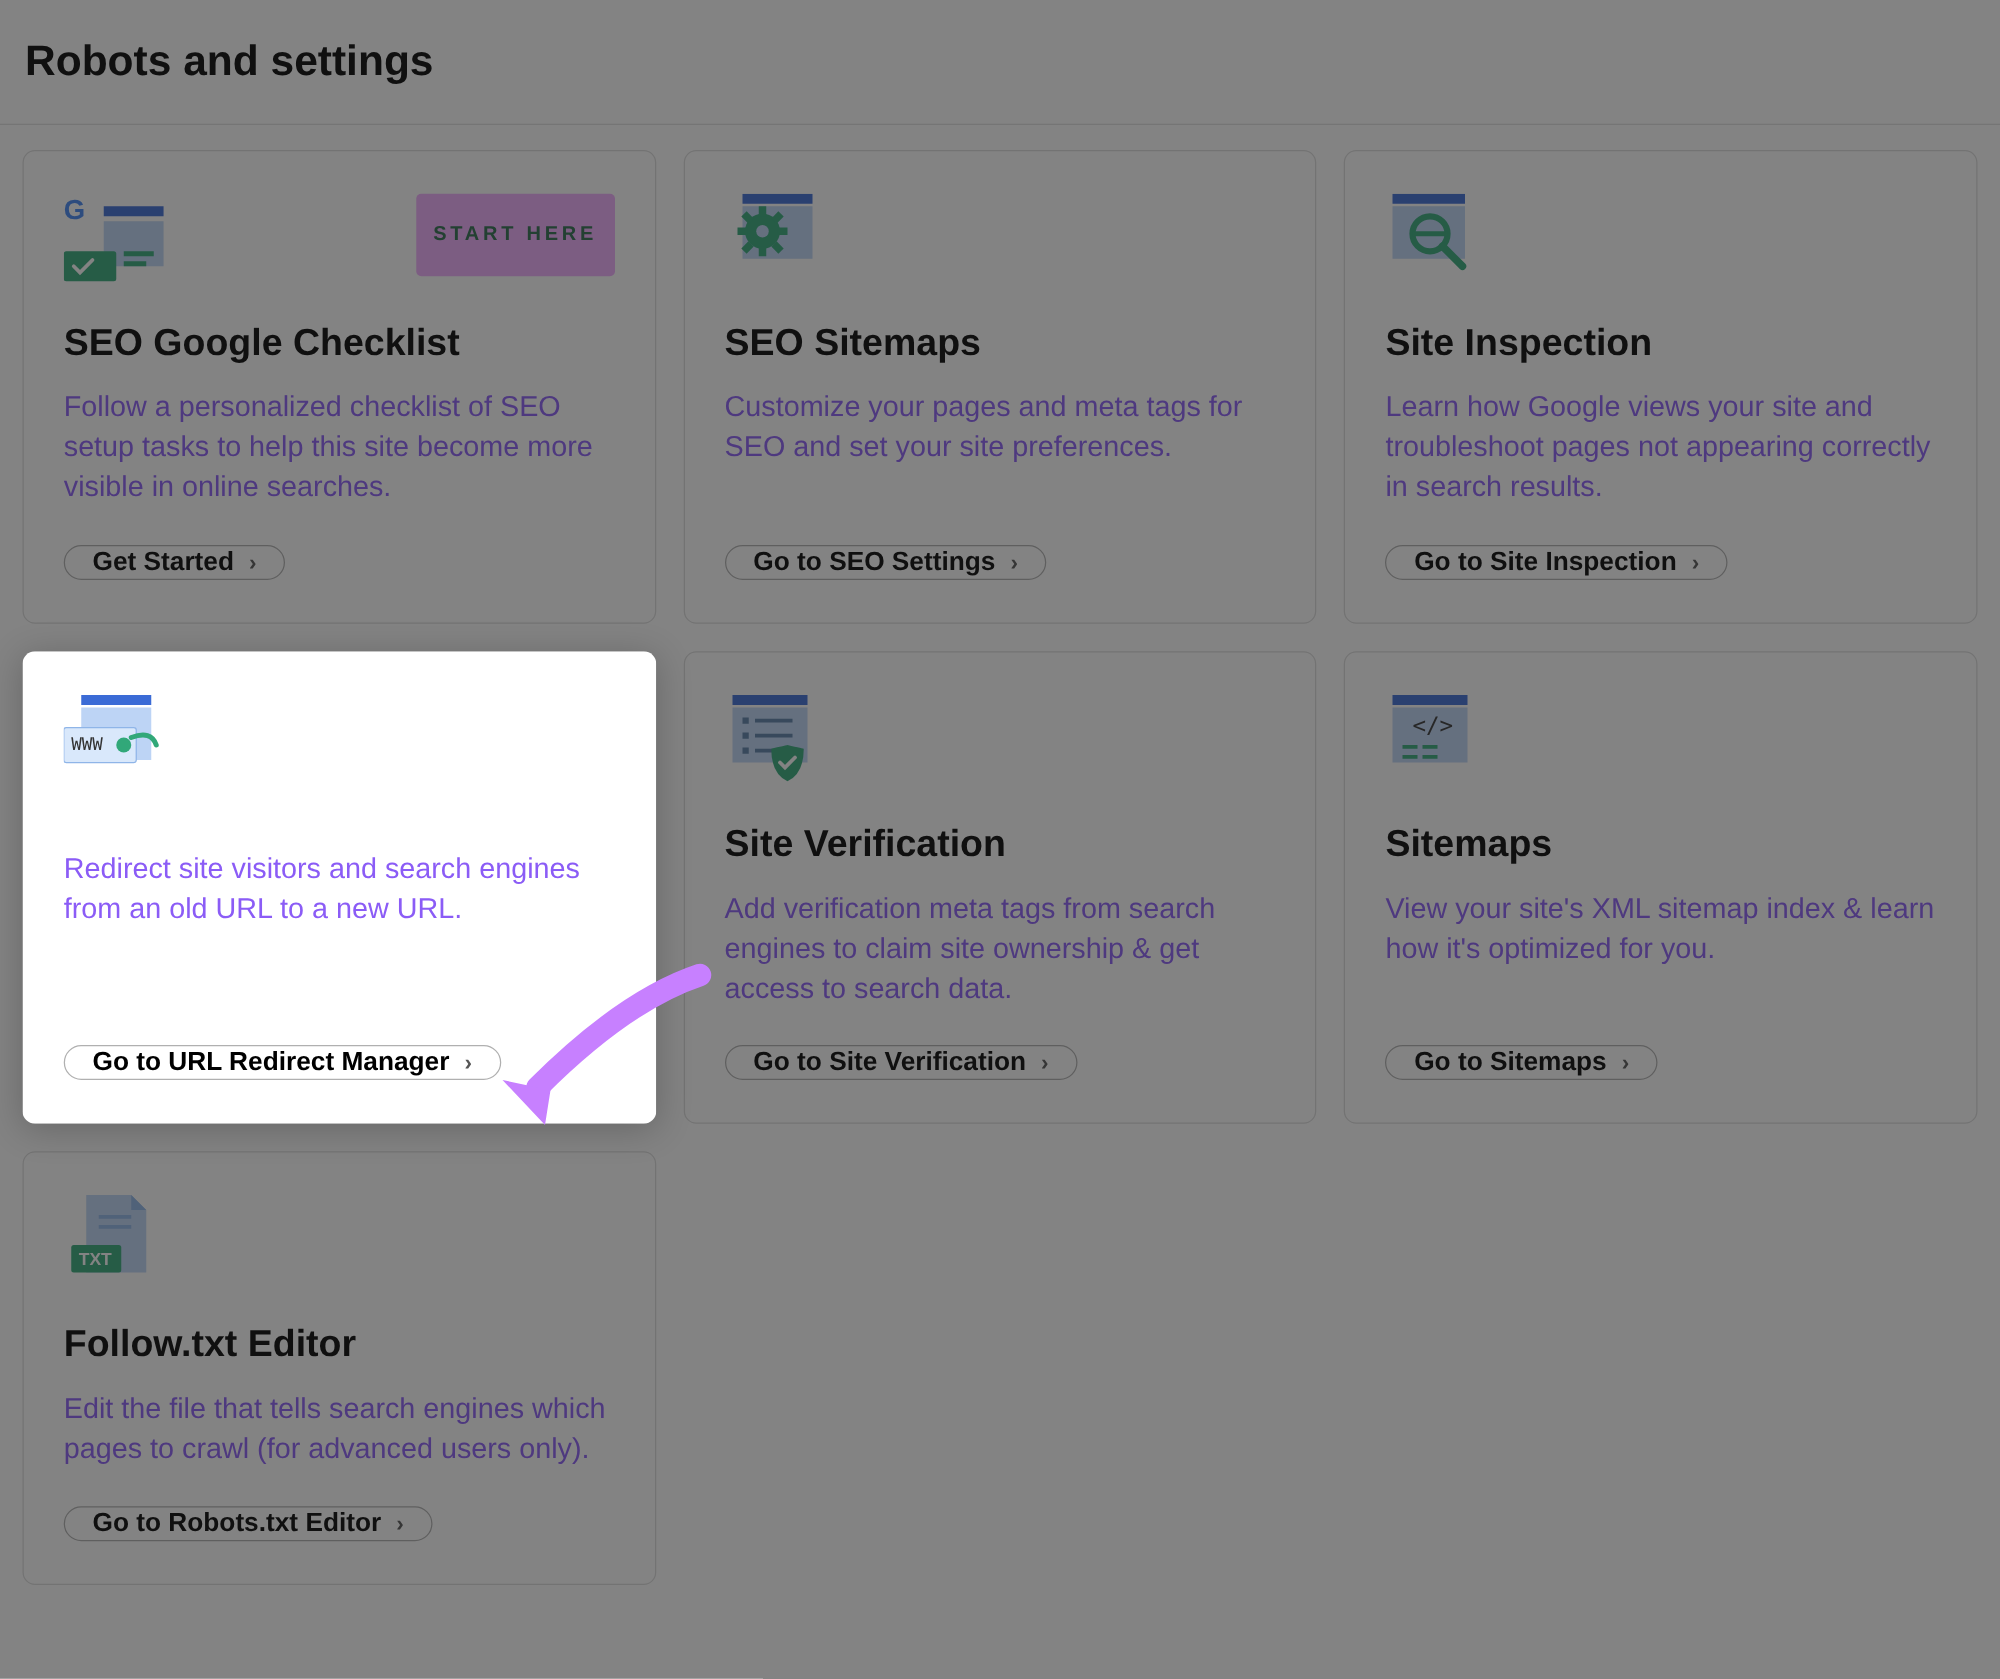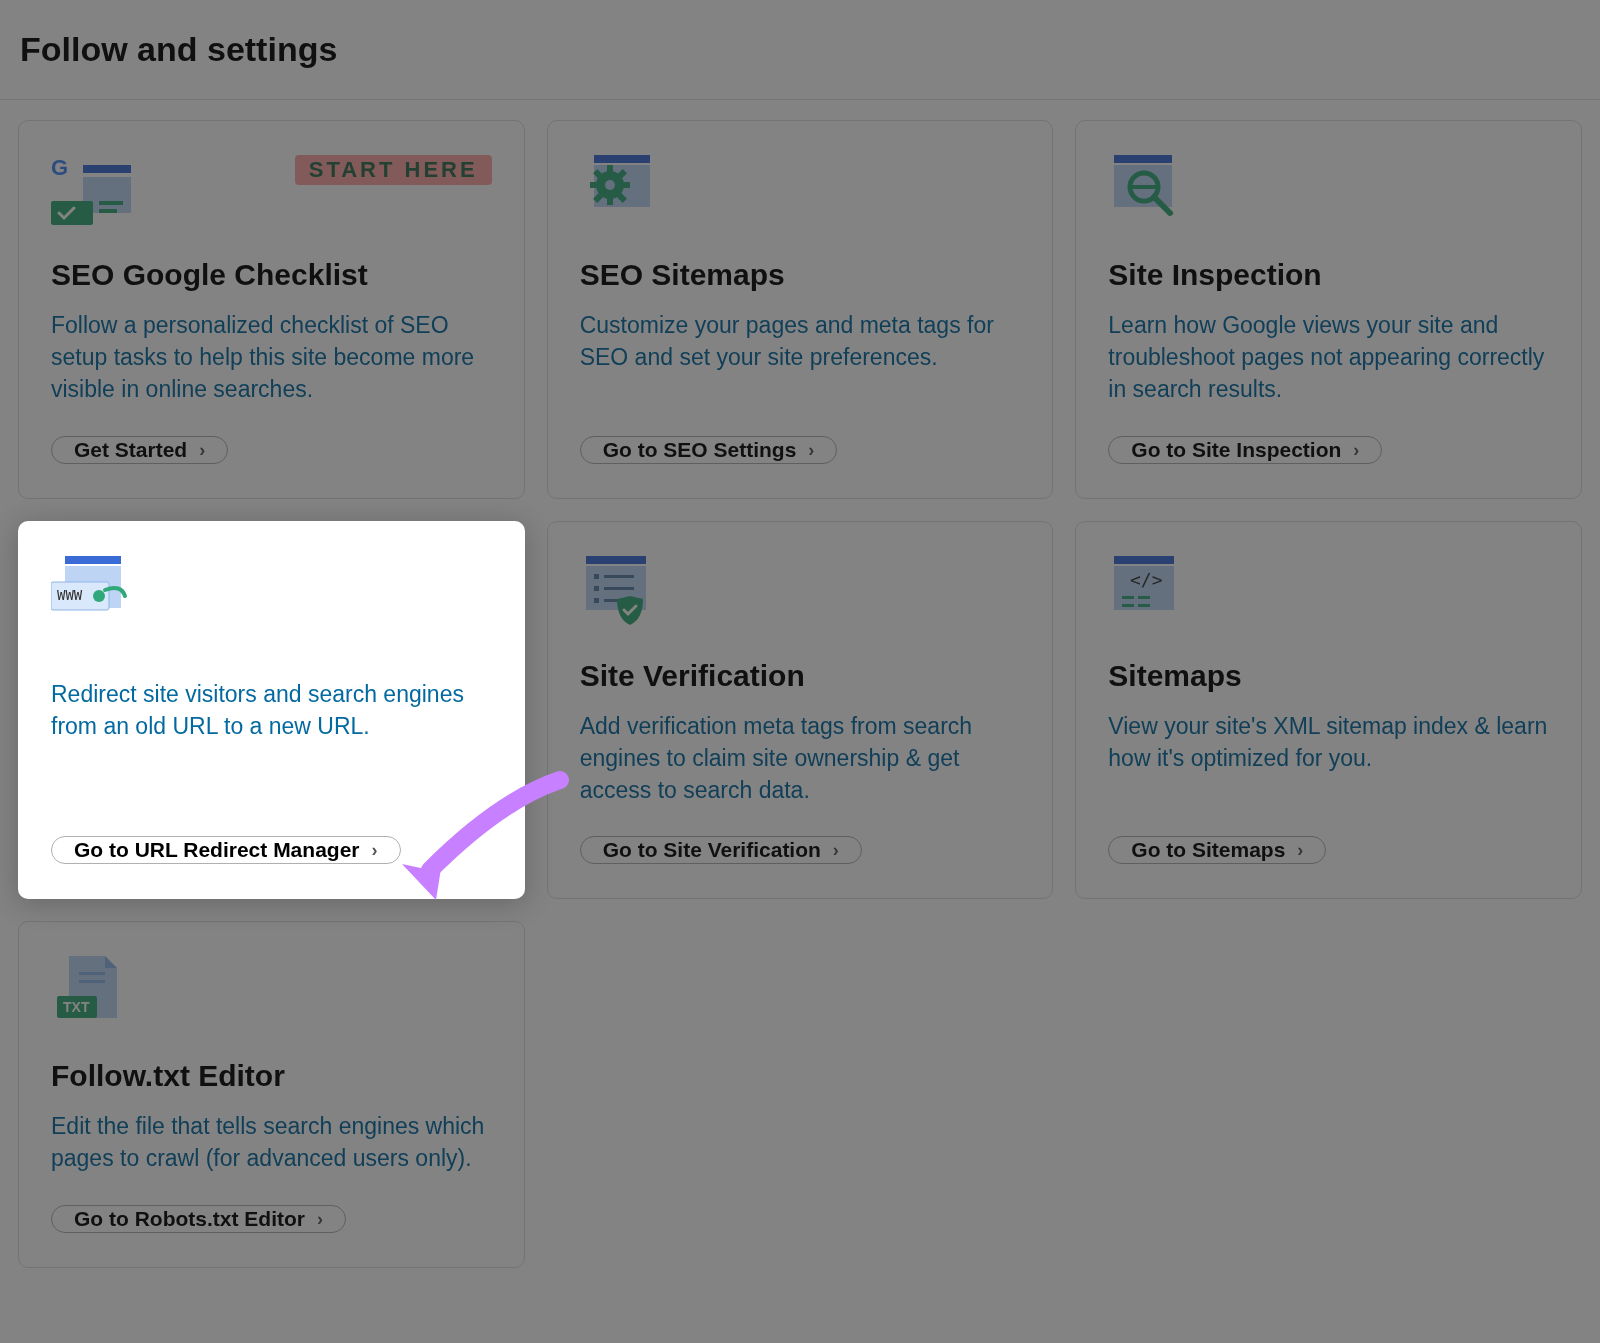--- a/index.html
+++ b/index.html
@@ -49,38 +49,38 @@
     }
     .card-icon {
       width: 80px;
       height: 72px;
       display: flex;
       align-items: flex-start;
       justify-content: flex-start;
     }
     .card-icon svg { display: block; }
     .badge {
-      background: #fca5a5;
+      background: #f0abfc;
       color: #2a6b4c;
-      font-size: 22px;
+      font-size: 16px;
       font-weight: 700;
       letter-spacing: 3px;
-      padding: 2px 14px;
+      padding: 24px 14px;
       border-radius: 4px;
     }
     .card-title {
       font-size: 30px;
       font-weight: 700;
       color: #000;
       margin-bottom: 16px;
       line-height: 1.2;
     }
     .card-desc {
       font-size: 23px;
-      color: #0369a1;
+      color: #8b5cf6;
       line-height: 1.4;
       margin-bottom: 30px;
       flex-grow: 0;
     }
     .card-button {
       display: inline-flex;
       align-items: center;
       gap: 12px;
       border: 1px solid #b0b0b0;
       border-radius: 999px;
@@ -119,21 +119,21 @@
       position: absolute;
       z-index: 30;
       pointer-events: none;
     }
   </style>
 </head>
 <body>
 
 <div class="page">
   <div class="header">
-    <h1 class="page-title">Follow and settings</h1>
+    <h1 class="page-title">Robots and settings</h1>
   </div>
 
   <div class="cards-wrap">
     <div class="cards-grid">
 
       <div class="card">
         <div class="card-header">
           <div class="card-icon">
             <svg width="80" height="72" viewBox="0 0 80 72">
               <text x="0" y="20" font-size="22" font-weight="700" fill="#4285f4" font-family="Arial">G</text>

